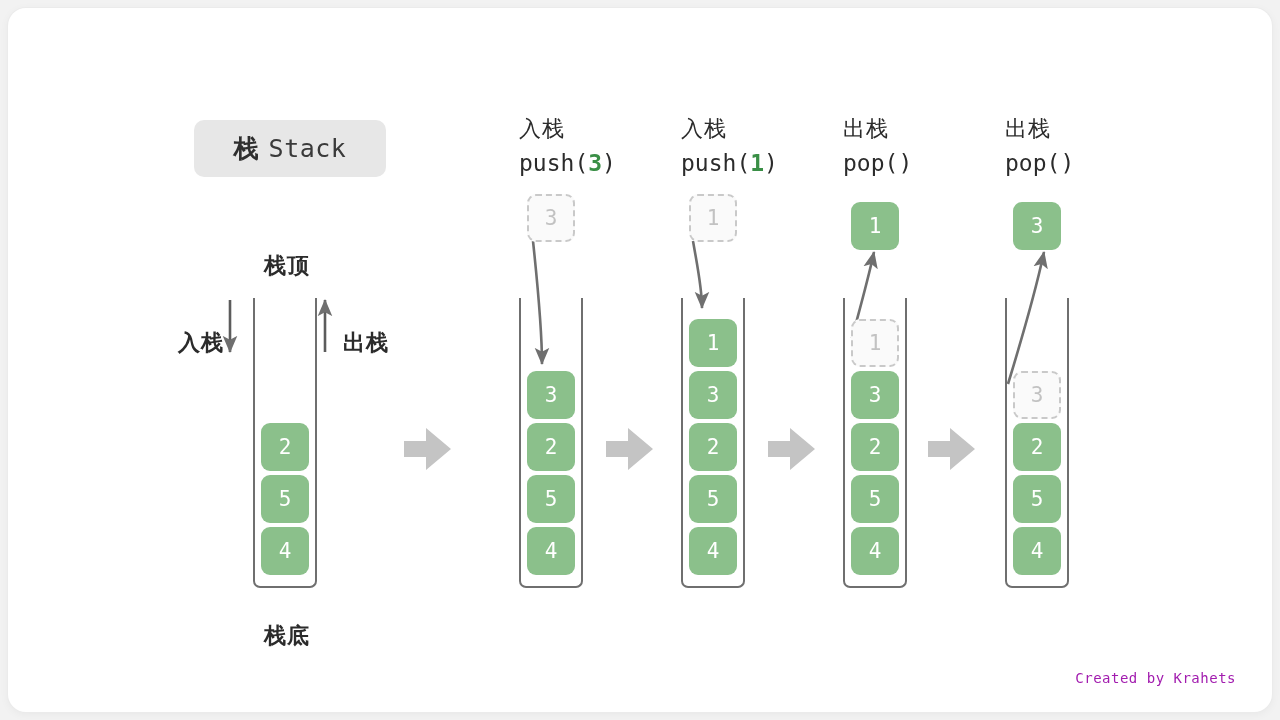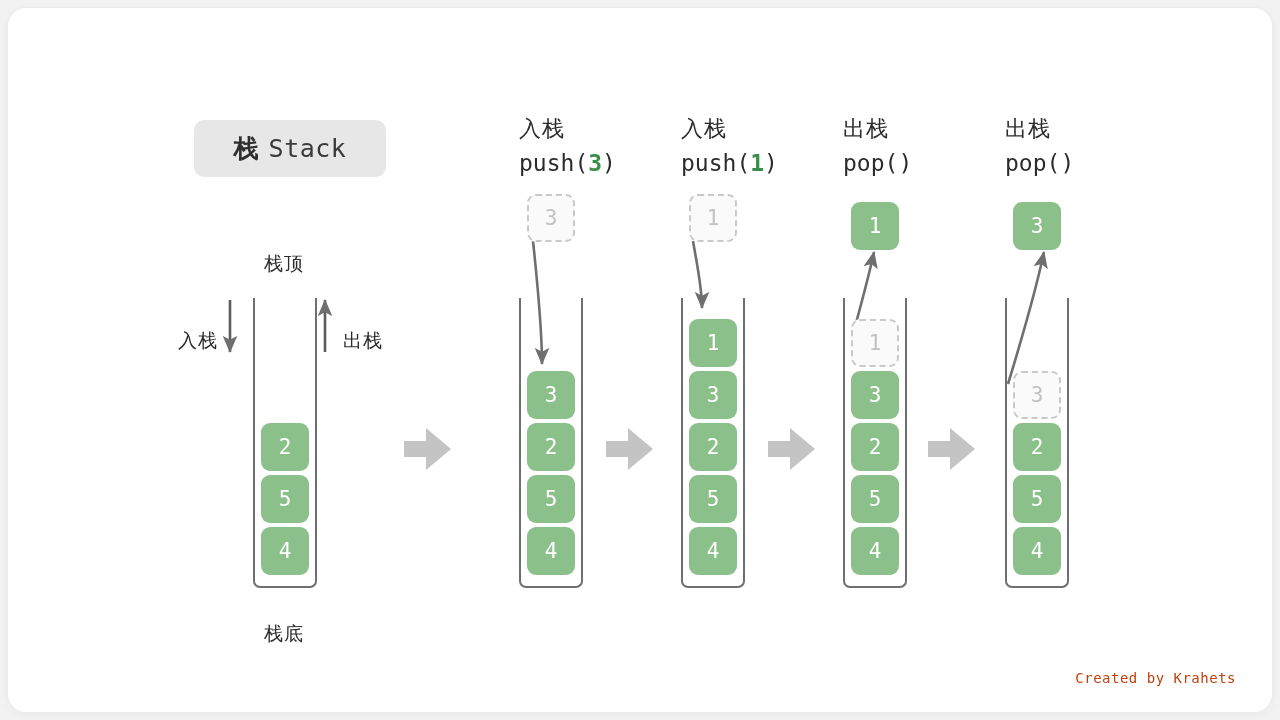--- a/index.html
+++ b/index.html
@@ -55,22 +55,22 @@
     font-size: 25px;
     color: #3a3a3a;
     margin-left: 9px;
     letter-spacing: 0.5px;
   }
 
   
   .cn-label {
     position: absolute;
     font-family: "Liberation Sans", sans-serif;
-    font-weight: normal;
-    font-size: 19px;
+    font-weight: bold;
+    font-size: 22px;
     color: #2b2b2b;
     white-space: nowrap;
     letter-spacing: 1px;
   }
   .op-label {
     position: absolute;
     white-space: nowrap;
     text-align: left;
   }
   .op-label .op-cn {
@@ -143,21 +143,21 @@
     pointer-events: none;
   }
 
   
   .watermark {
     position: absolute;
     right: 36px;
     bottom: 26px;
     font-family: "DejaVu Sans Mono", monospace;
     font-size: 14px;
-    color: #c2410c;
+    color: #a21caf;
     letter-spacing: 0.5px;
   }
 </style>
 </head>
 <body>
 
 <div id="canvas">
   <div id="card">
 
     <div class="title-pill">

